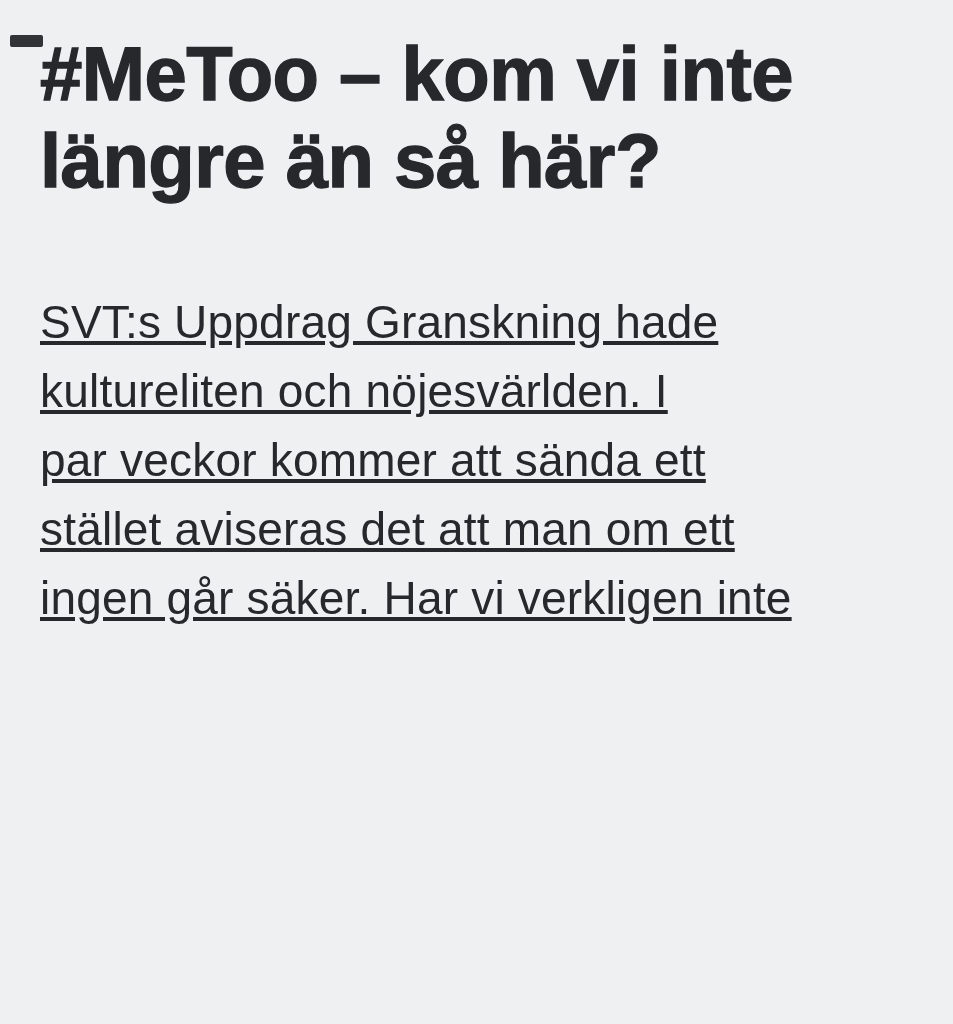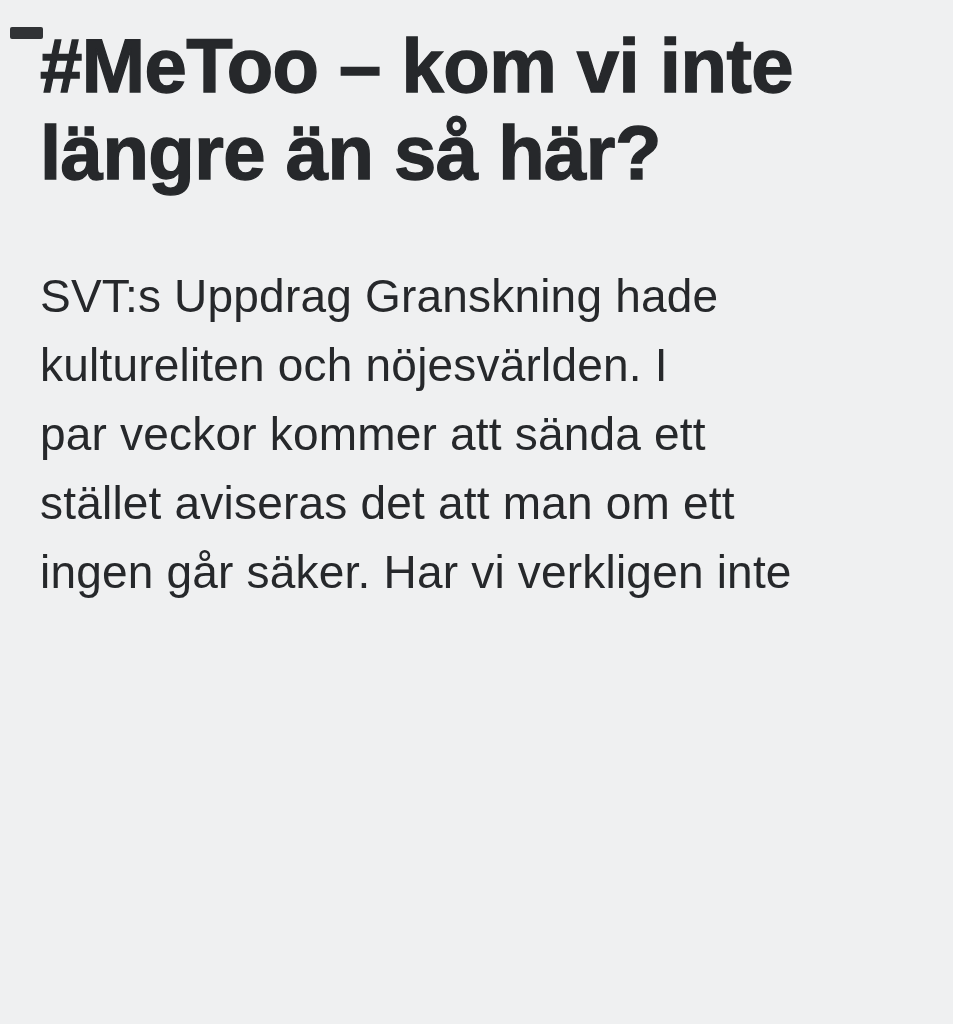--- a/index.html
+++ b/index.html
@@ -21,35 +21,36 @@
   }
   .crop-artifact{
     position:absolute;
     left:10px;top:5px;
     width:33px;height:12px;
     background:var(--text);
     border-radius:2px;
     opacity:.95;
   }
   h1.headline{
-    margin-top:22px;
+    margin-top:30px;
     font-size:76px;
     line-height:87px;
     font-weight:bold;
     letter-spacing:-0.5px;
     -webkit-text-stroke:1.3px var(--text);
     color:var(--text);
   }
   .headline-line{display:block;white-space:nowrap;}
   .body-copy{
-    margin-top:66px;
+    margin-top:84px;
     font-size:46px;
     line-height:69px;
     font-weight:400;
     letter-spacing:0.2px;
+    text-decoration:underline;
   }
   .body-line{display:block;white-space:nowrap;}
 </style>
 </head>
 <body>
 
 <div class="page">
 
   <div class="crop-artifact"></div>
 

